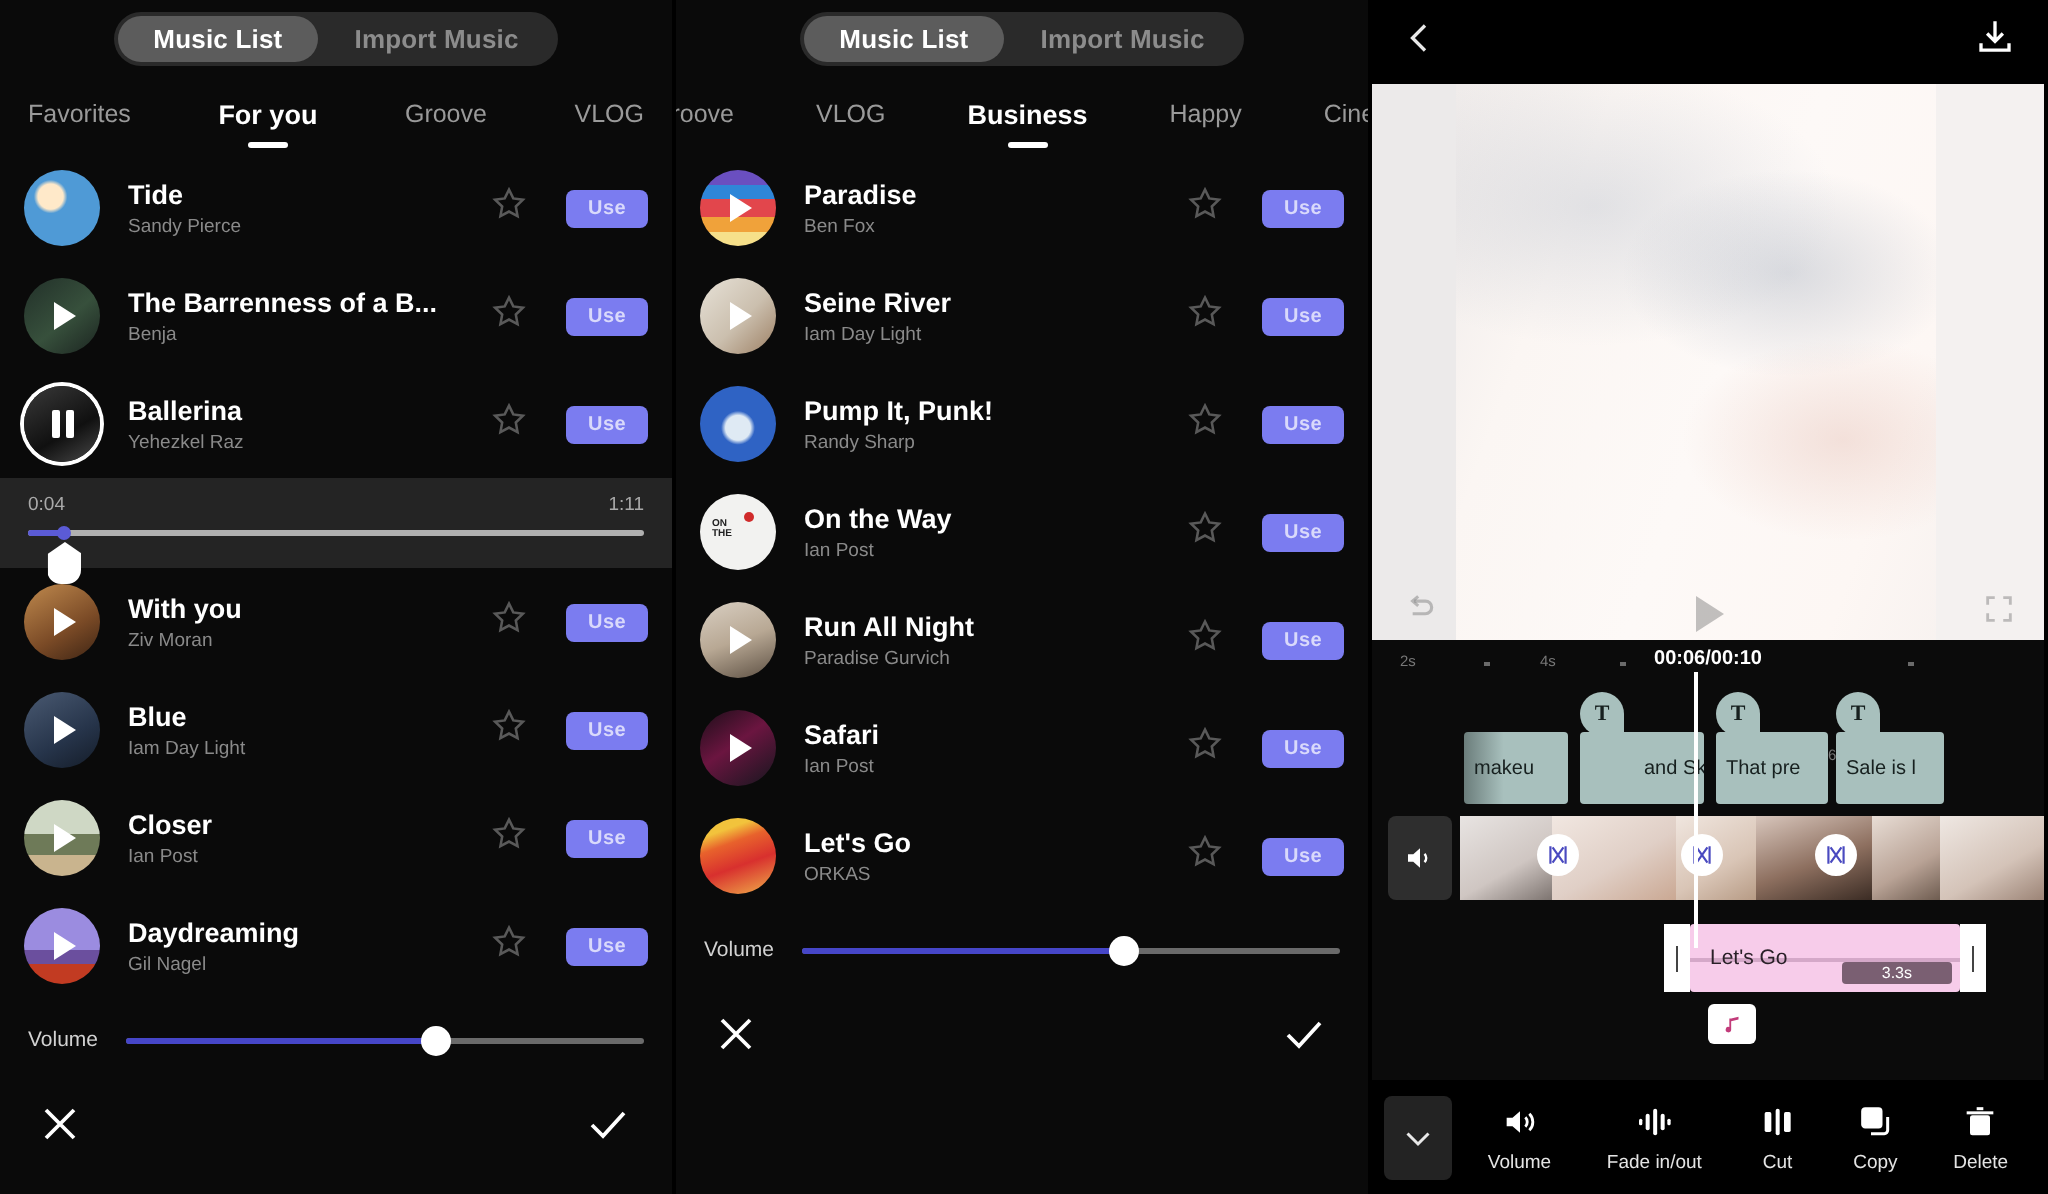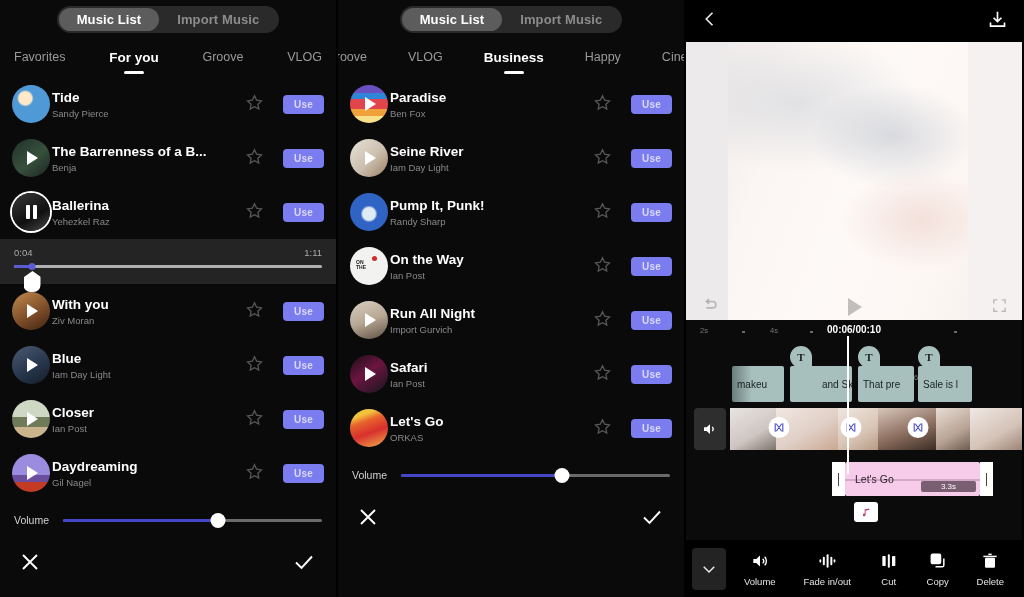--- a/index.html
+++ b/index.html
@@ -50,21 +50,21 @@
     position: relative; overflow: hidden;
   }
   .art .glyph {
     position: absolute; inset: 0; display: flex; align-items: center;
     justify-content: center; color: #fff;
   }
   .tri { width: 0; height: 0; border-left: 11px solid #fff; border-top: 7px solid transparent; border-bottom: 7px solid transparent; margin-left: 3px; }
   .pausebars { display: flex; gap: 3px; }
   .pausebars i { display: block; width: 4px; height: 14px; background: #fff; border-radius: 1px; }
   .art.playing { box-shadow: 0 0 0 2px #ffffff; }
-  .meta { flex: 1; margin-left: 2px; min-width: 0; }
+  .meta { flex: 1; margin-left: 14px; min-width: 0; }
   .tname { font-size: 13.5px; font-weight: bold; color: #fff; white-space: nowrap; overflow: hidden; text-overflow: ellipsis; }
   .tartist { font-size: 9.5px; color: #8a8a8a; margin-top: 3px; white-space: nowrap; overflow: hidden; text-overflow: ellipsis; }
   .star { flex: 0 0 20px; margin-right: 18px; opacity: .55; }
   .use {
     flex: 0 0 auto; background: #7b7cf0; color: #d9d9fb; font-size: 10px;
     padding: 4px 11px; border-radius: 4px; font-weight: bold; letter-spacing: .2px;
   }
 
   
   .progress-strip { background: #242424; padding: 8px 14px 16px 14px; position: relative; }
@@ -444,21 +444,21 @@
       </div>
 
       <div class="trow">
         <div class="art" style="background:linear-gradient(160deg,#d9cfc2,#b8a894 50%,#5d5043);">
           <div class="glyph">
               <div class="tri"></div>
             </div>
         </div>
         <div class="meta">
           <div class="tname">Run All Night</div>
-          <div class="tartist">Import Gurvich</div>
+          <div class="tartist">Paradise Gurvich</div>
         </div>
         <div class="star">
           <svg width="19" height="19" viewBox="0 0 24 24" fill="none" stroke="#9a9a9a" stroke-width="1.6">
               <path d="M12 3.5l2.7 5.6 6.1.8-4.5 4.3 1.1 6.1L12 17.4 6.6 20.3l1.1-6.1L3.2 9.9l6.1-.8z"></path>
             </svg>
         </div>
         <div class="use">Use</div>
       </div>
 
       <div class="trow">

